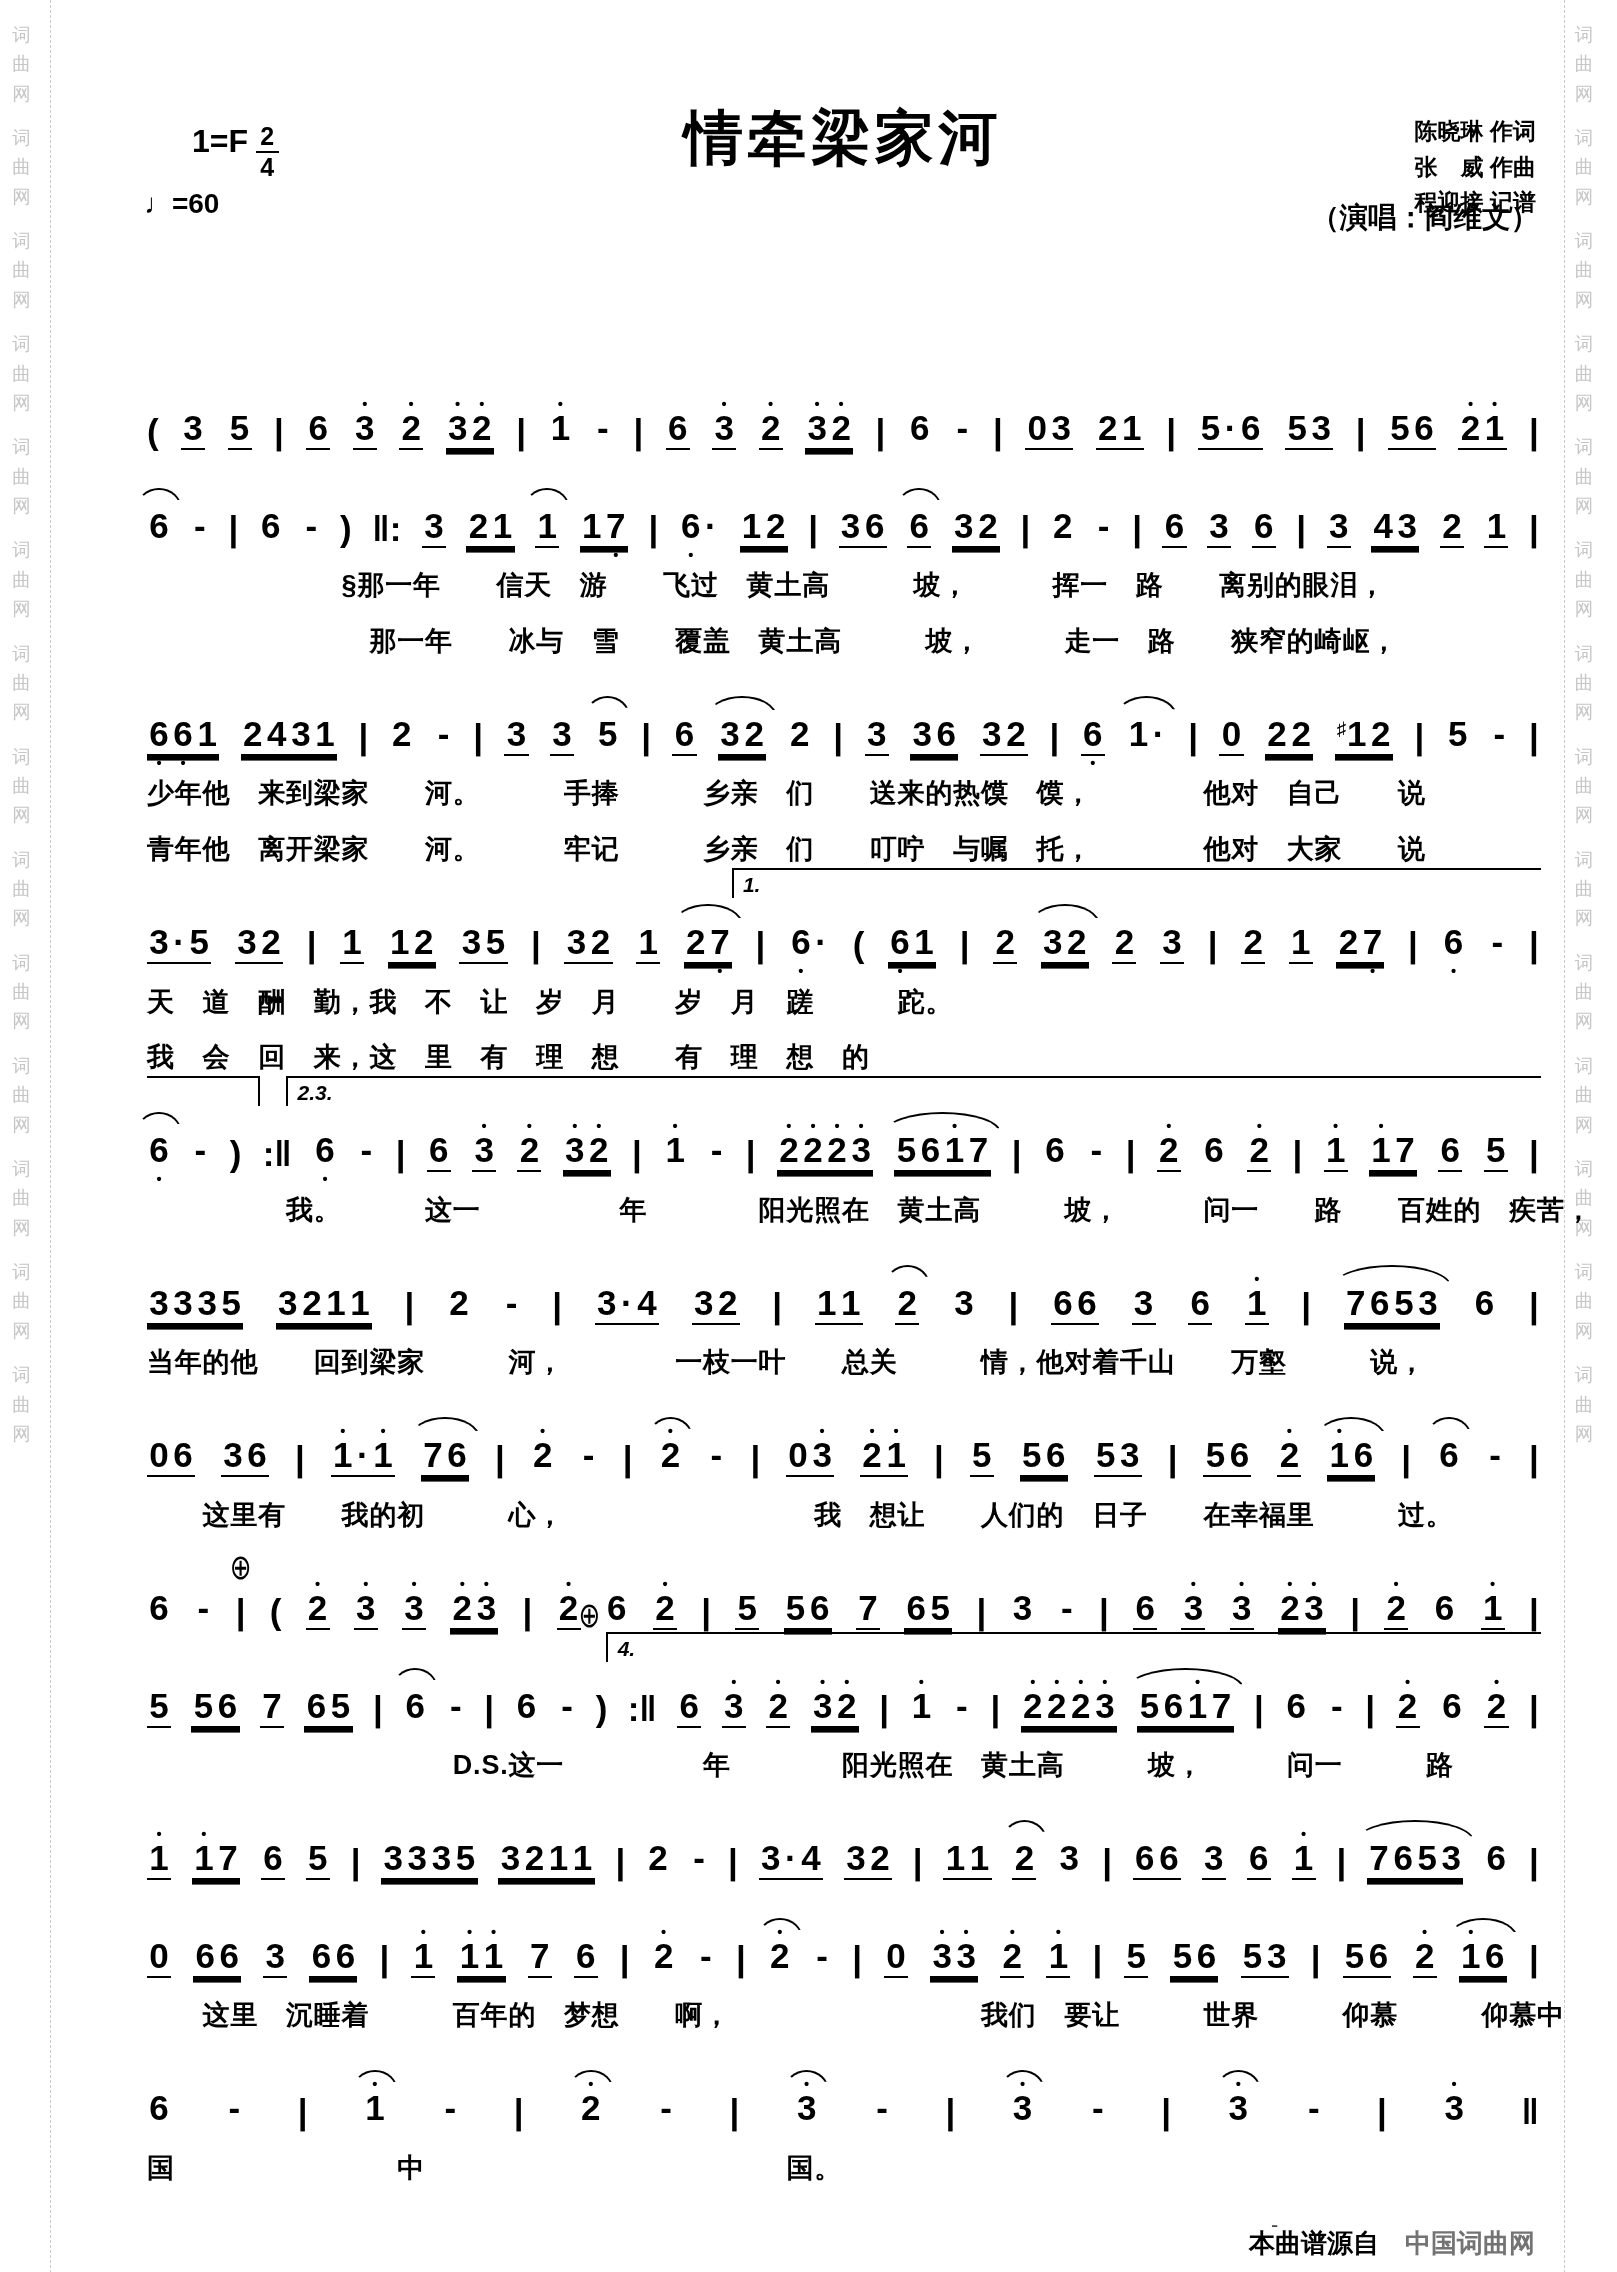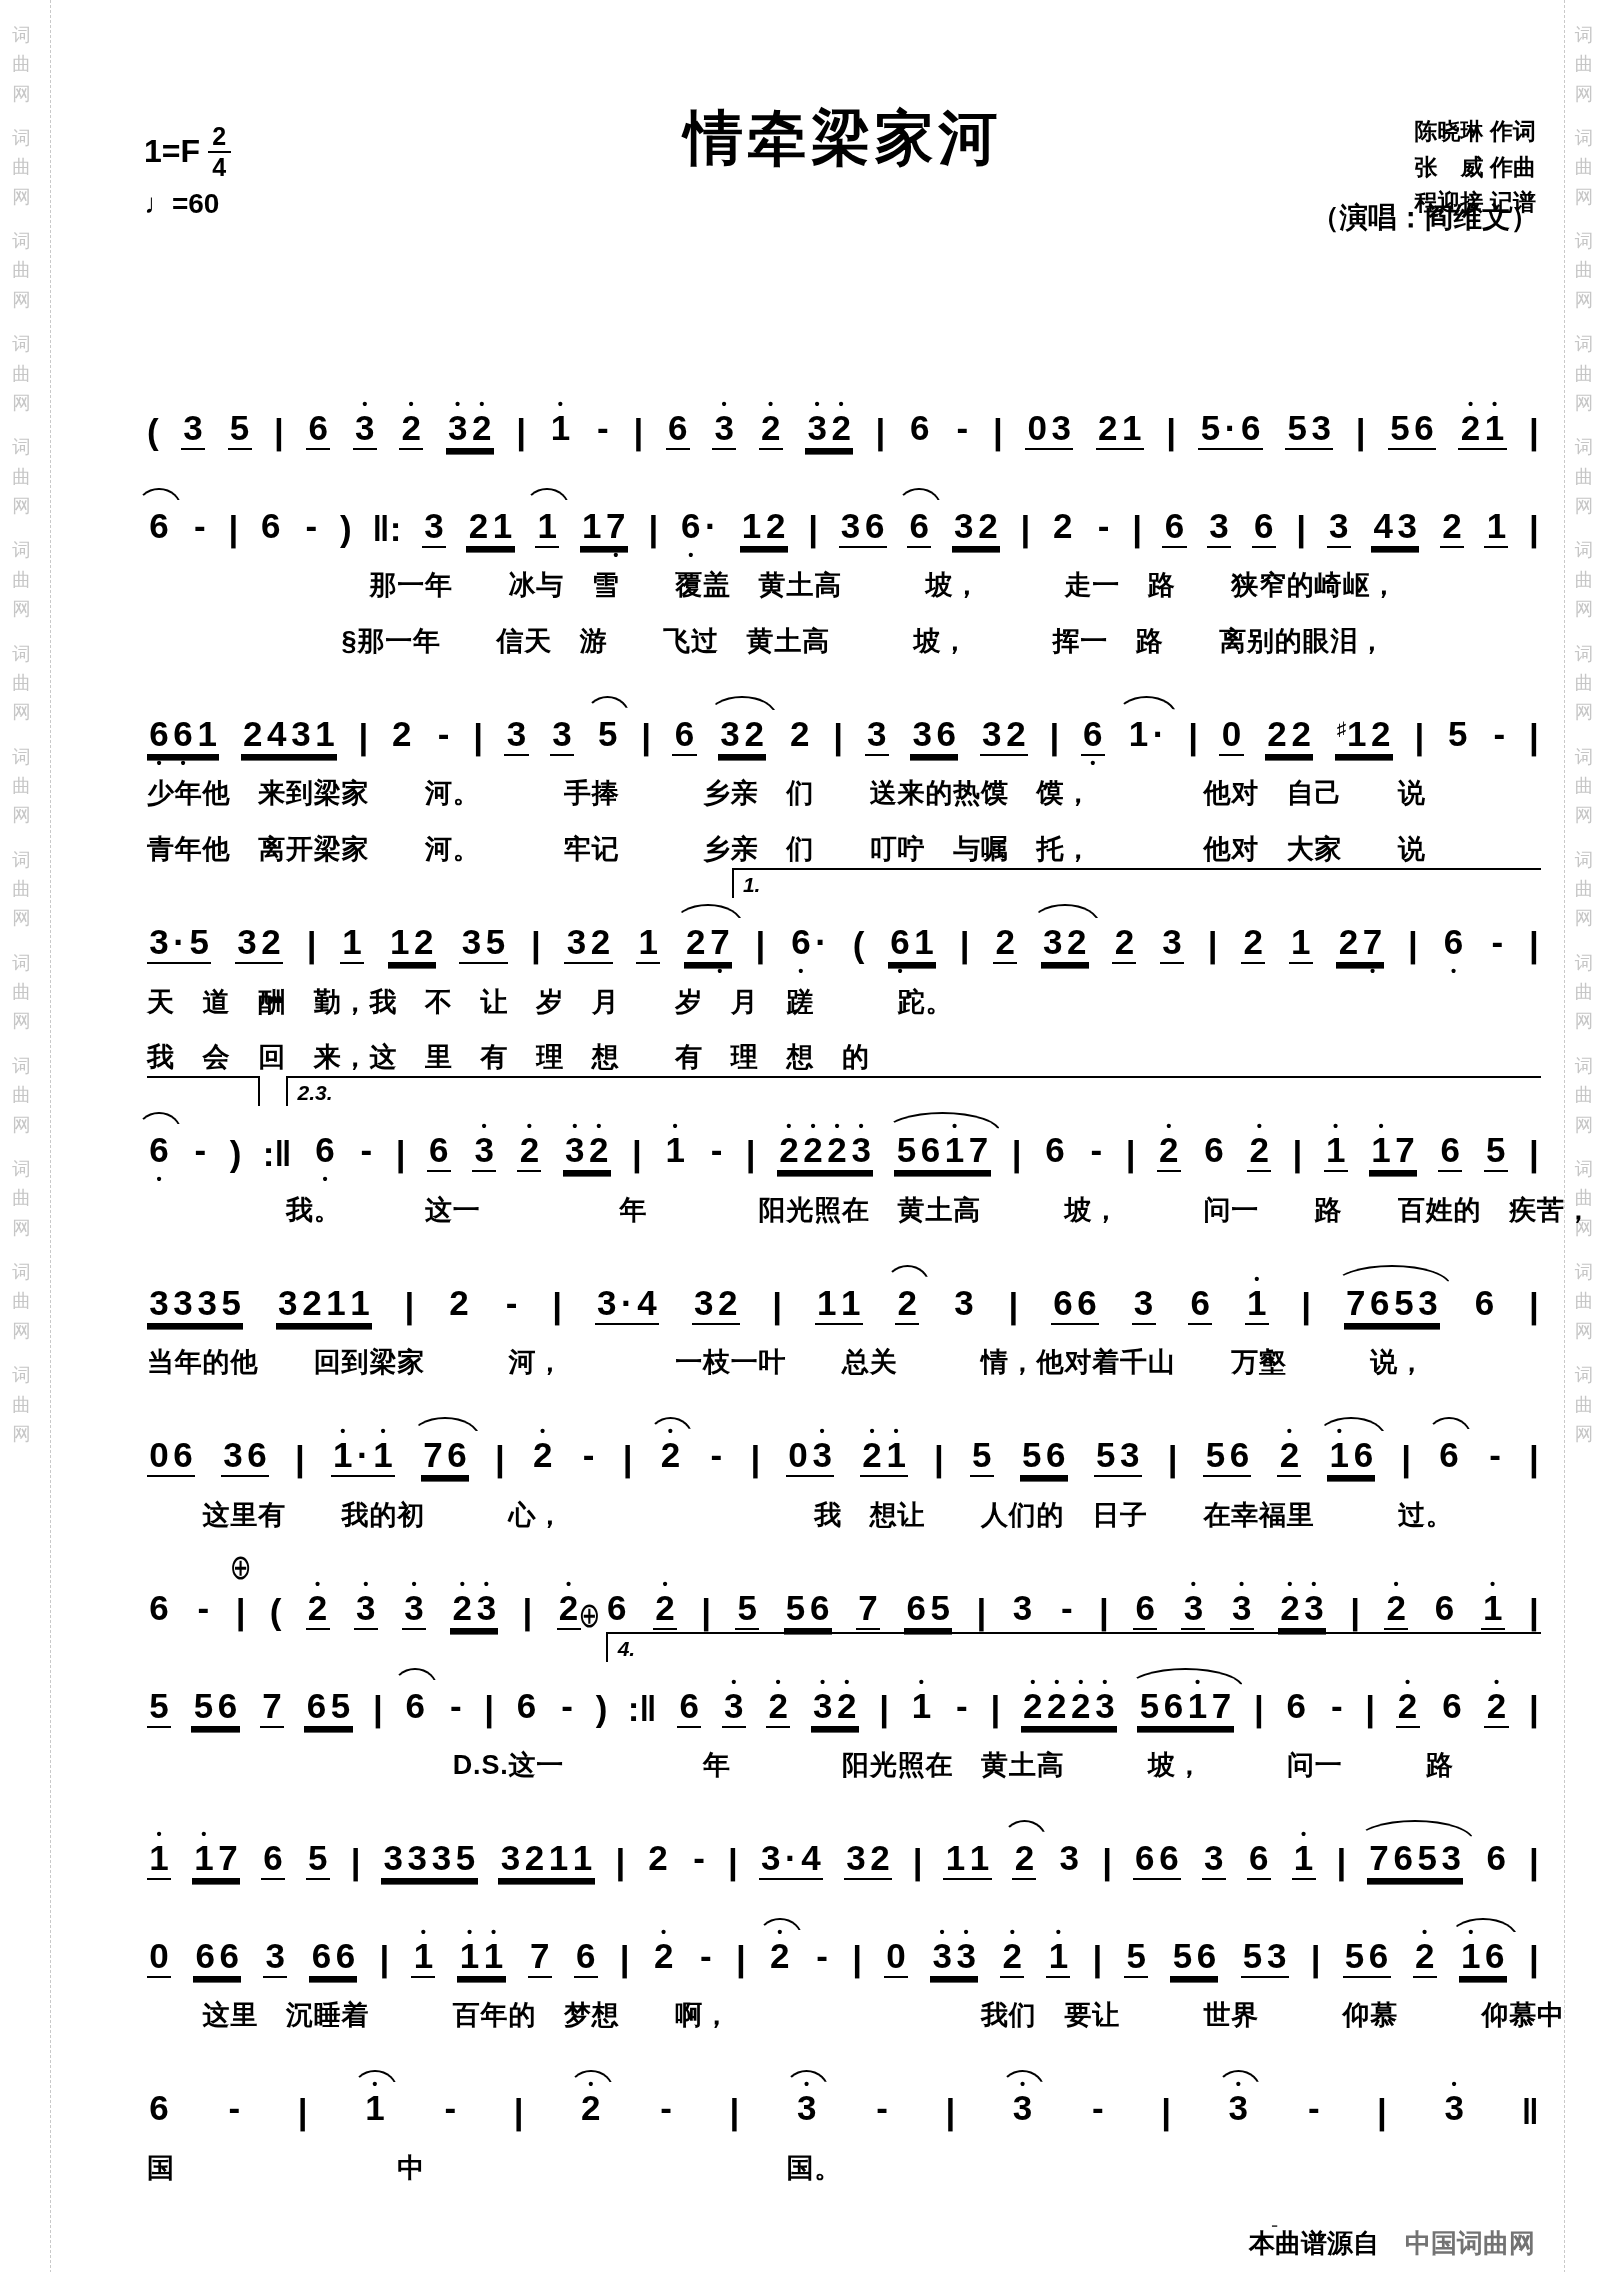--- a/index.html
+++ b/index.html
@@ -15,21 +15,21 @@
   .wm-group{position:relative;margin:26px 0;display:flex;flex-direction:column;align-items:flex-start;gap:10.8px;}
   .wmcol.left .wm-group{padding-left:7.7px;}
   .wmcol.right .wm-group{padding-left:12.3px;}
   .wm-ch{font-size:18.5px;color:#c6c6c6;line-height:1;}
   
   .content{position:absolute;left:147px;width:1392px;top:0;}
   .hdr{position:relative;padding-top:99px;height:254px;}
   .title{text-align:center;font-size:59px;font-weight:bold;letter-spacing:4.6px;}
   .subtitle{text-align:right;font-size:28.5px;font-weight:bold;margin-top:20px;}
   .keybox{position:absolute;left:-3.1px;top:123px;font-weight:bold;}
-  .keyrow{display:flex;align-items:center;gap:7.7px;font-size:32px;}
+  .keyrow{display:flex;align-items:flex-start;gap:7.7px;font-size:32px;margin-left:48px;}
   .ts{display:inline-flex;flex-direction:column;align-items:center;font-size:25px;line-height:1.05;}
   .ts .tsline{width:23px;border-top:2.3px solid #000;margin:1.5px 0;}
   .temporow{font-size:28px;margin-top:7.7px;}
   .credits{position:absolute;right:3.1px;top:114px;text-align:left;font-size:23px;font-weight:bold;line-height:1.55;}
   
   .system{position:relative;margin-top:15.4px;}
   .mrow{display:flex;justify-content:space-between;align-items:flex-end;height:82px;white-space:nowrap;}
   .note{position:relative;font-size:35px;line-height:1;font-weight:bold;}
   .chars{display:inline-flex;padding-bottom:3.1px;border-bottom:2.3px solid transparent;}
   .note.u1 .chars,.note.u2 .chars{border-bottom-color:#000;}
@@ -390,22 +390,22 @@
                 <span class="c">3</span>
               </span></span>
             <span class="note u1"><span class="chars">
                 <span class="c">2</span>
               </span></span>
             <span class="note u1"><span class="chars">
                 <span class="c">1</span>
               </span></span>
             <span class="bsym">|</span>
           </div>
+          <div class="lyric">　　　　　　　§那一年　　信天　游　　飞过　黄土高　　　坡，　　　挥一　路　　离别的眼泪，</div>
           <div class="lyric">　　　　　　　　那一年　　冰与　雪　　覆盖　黄土高　　　坡，　　　走一　路　　狭窄的崎岖，</div>
-          <div class="lyric">　　　　　　　§那一年　　信天　游　　飞过　黄土高　　　坡，　　　挥一　路　　离别的眼泪，</div>
         </div>
         <div class="system">
           <div class="mrow">
             <span class="note u2"><span class="chars">
                 <span class="c dn">6</span>
                 <span class="c dn">6</span>
                 <span class="c">1</span>
               </span></span>
             <span class="note u2"><span class="chars">
                 <span class="c">2</span>

